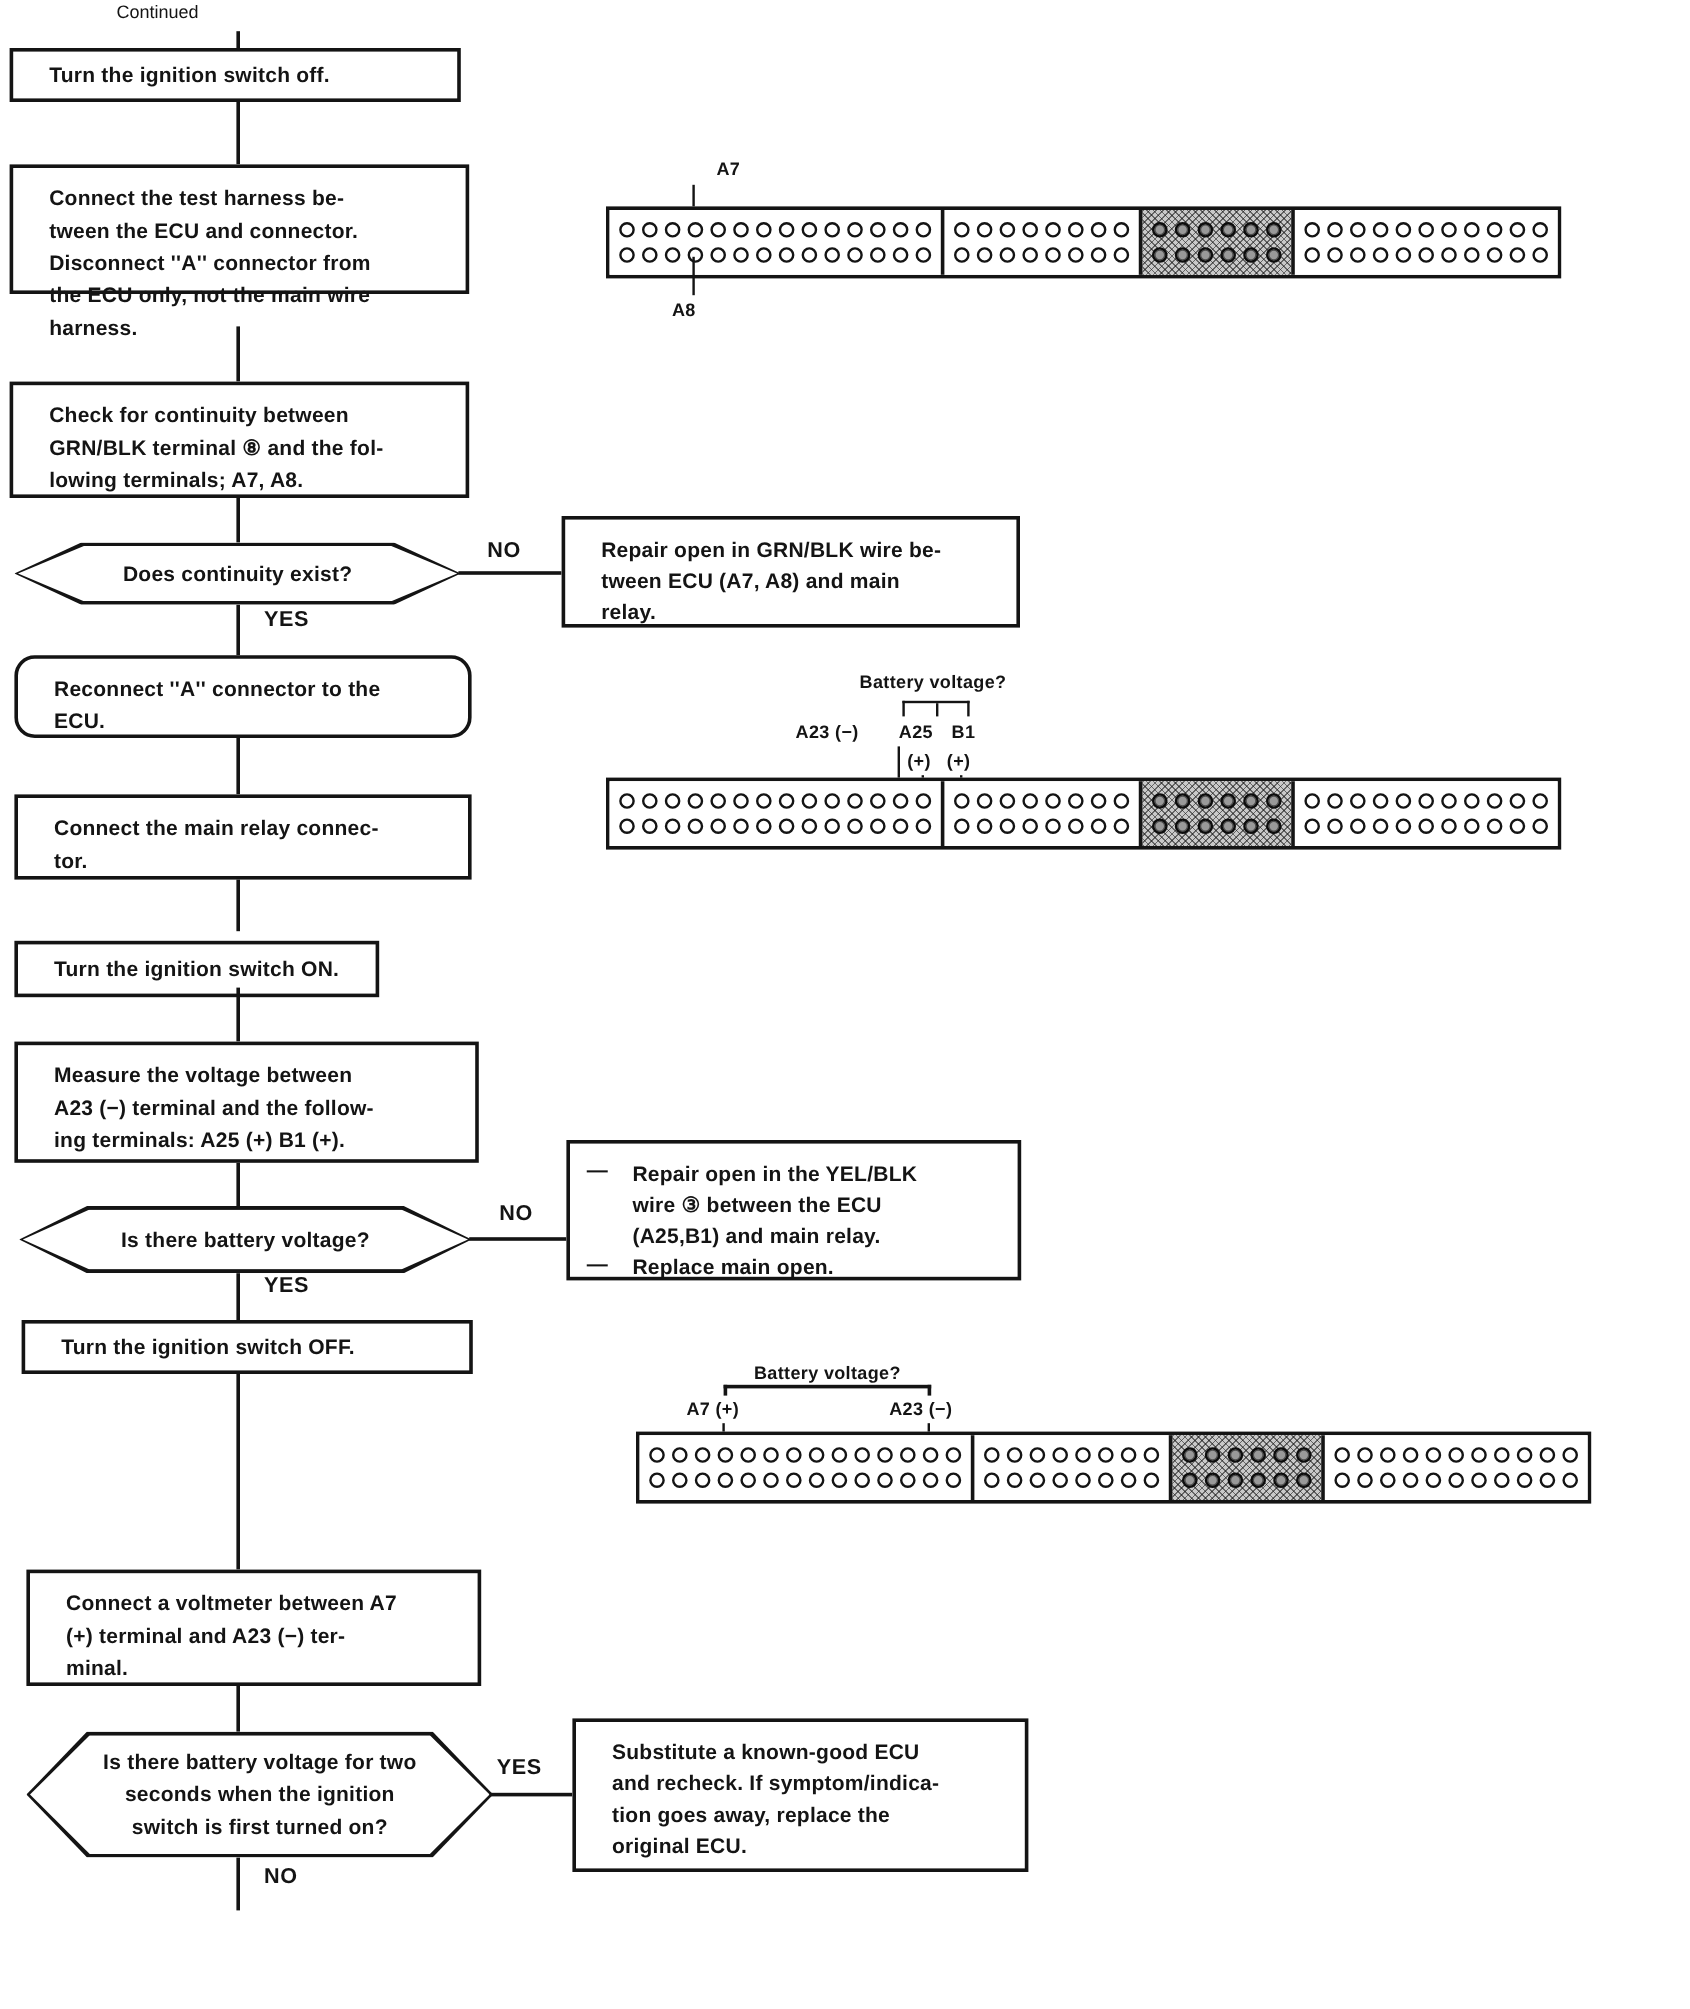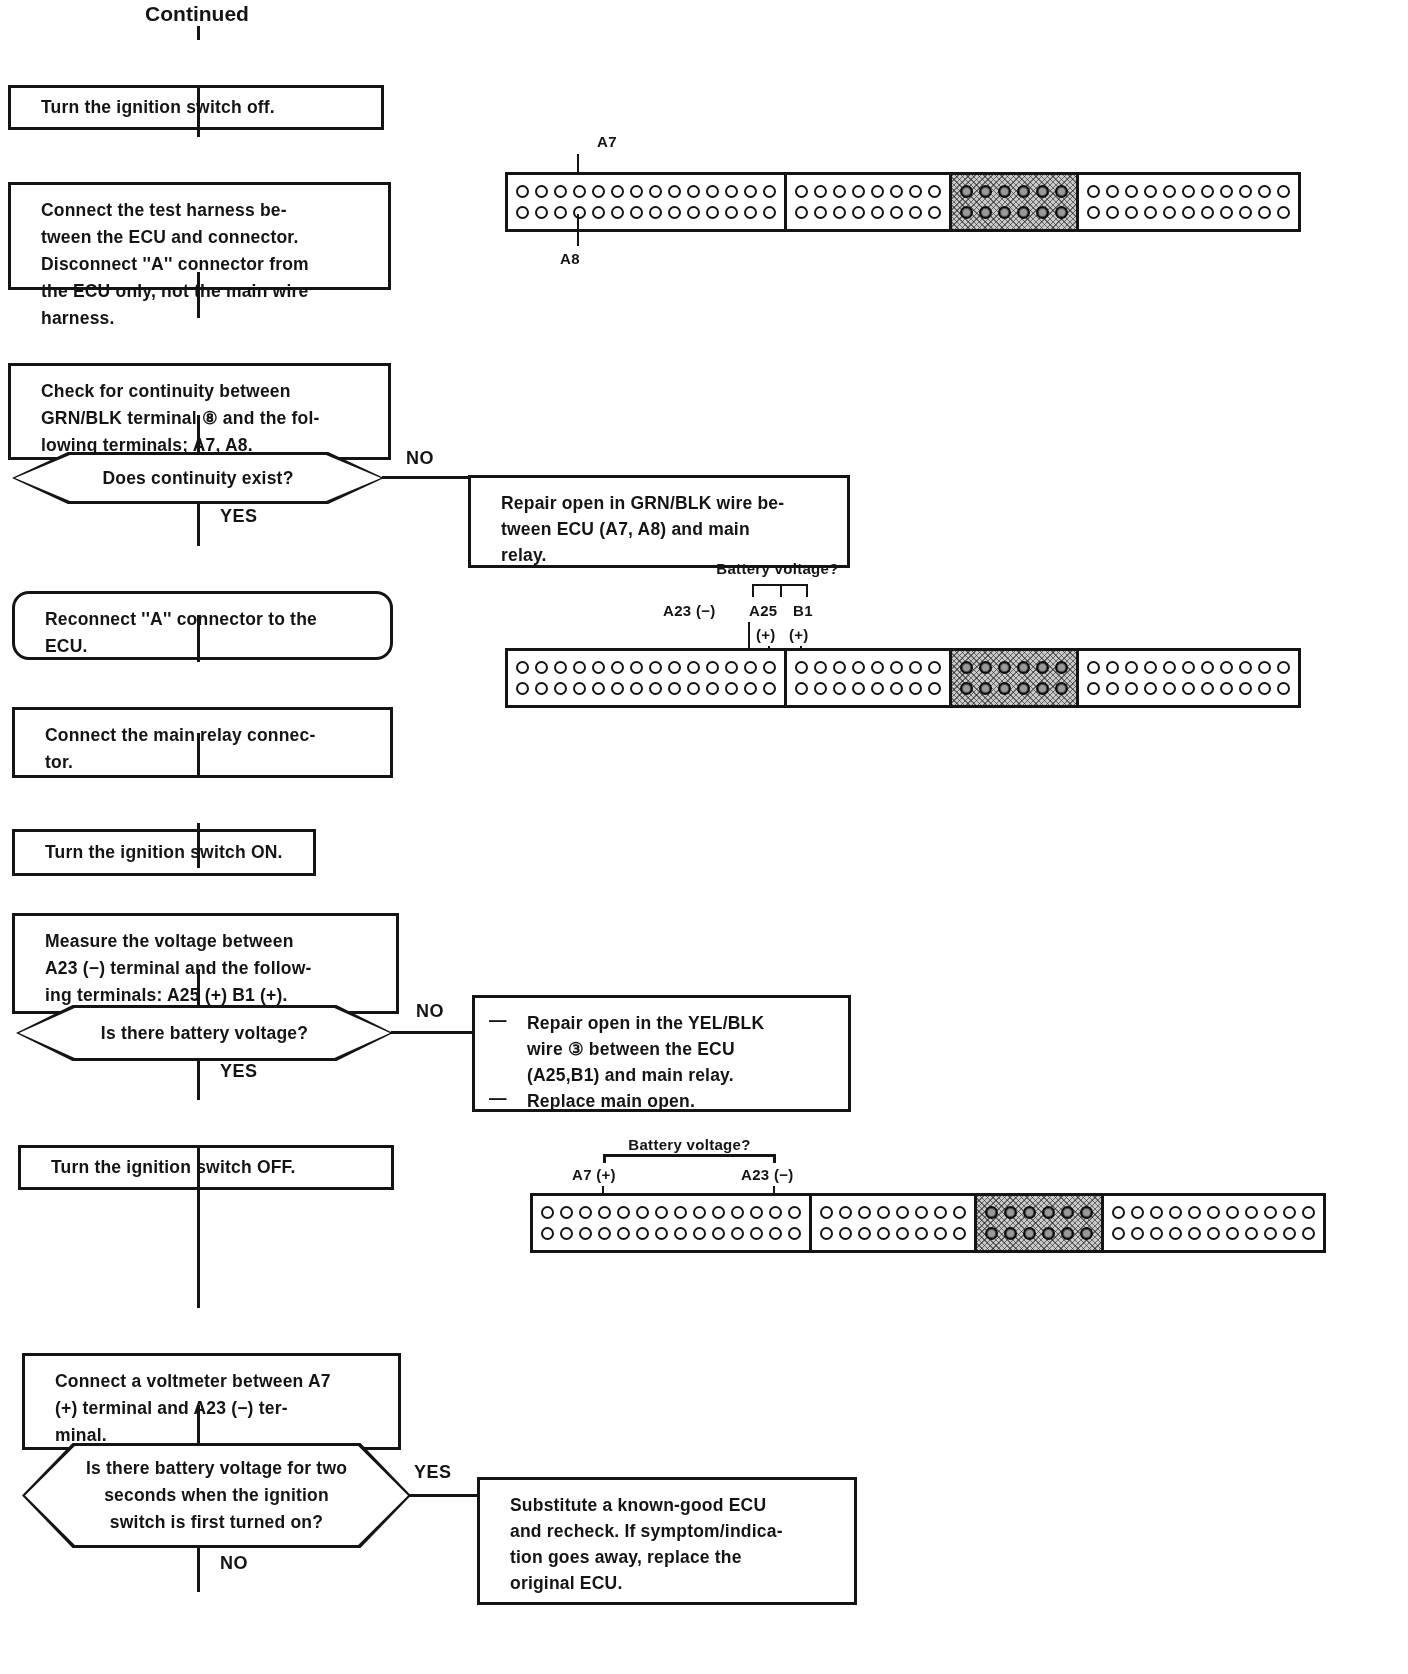--- a/index.html
+++ b/index.html
@@ -4,29 +4,28 @@
 <style>
   html,body { margin:0; padding:0; background:#ffffff; }
   .page {
     position:relative; width:1408px; height:1674px; background:#ffffff;
     font-family:"Liberation Sans", sans-serif; color:#141414; overflow:hidden;
   }
   .box {
     position:absolute; box-sizing:border-box; border:3px solid #141414;
     background:#ffffff; font-size:17.5px; font-weight:700; letter-spacing:.2px;
     padding:12px 14px 0 30px;
-    margin-top:45px;
   }
   .vcenter { display:flex; align-items:center; padding-top:0; }
   .txt { white-space:pre-line; line-height:27px; }
   .vline { position:absolute; width:3px; background:#141414; }
   .hline { position:absolute; height:3px; background:#141414; }
   .lead  { position:absolute; width:2px; background:#141414; }
   .lbl { position:absolute; font-size:18px; font-weight:700; letter-spacing:.5px; }
-  .title { position:absolute; font-size:21px; font-weight:700; text-align:center; }
+  .title { position:absolute; font-size:15px; font-weight:400; text-align:left; }
   .decision { position:absolute; }
   .hex-o,.hex-i,.hex-t { position:absolute; }
   .hex-o { inset:0; background:#141414; }
   .hex-i { inset:3px; background:#ffffff; }
   .hex-t { inset:0; display:flex; align-items:center; justify-content:center;
            text-align:center; font-size:17.5px; font-weight:700; letter-spacing:.2px; }
   .hex15 { clip-path:polygon(0 50%, 15% 0, 85% 0, 100% 50%, 85% 100%, 15% 100%); }
   .hex13 { clip-path:polygon(0 50%, 13% 0, 87% 0, 100% 50%, 87% 100%, 13% 100%); }
   .list-item { display:flex; gap:12px; }
   .dash { width:26px; flex:none; }

